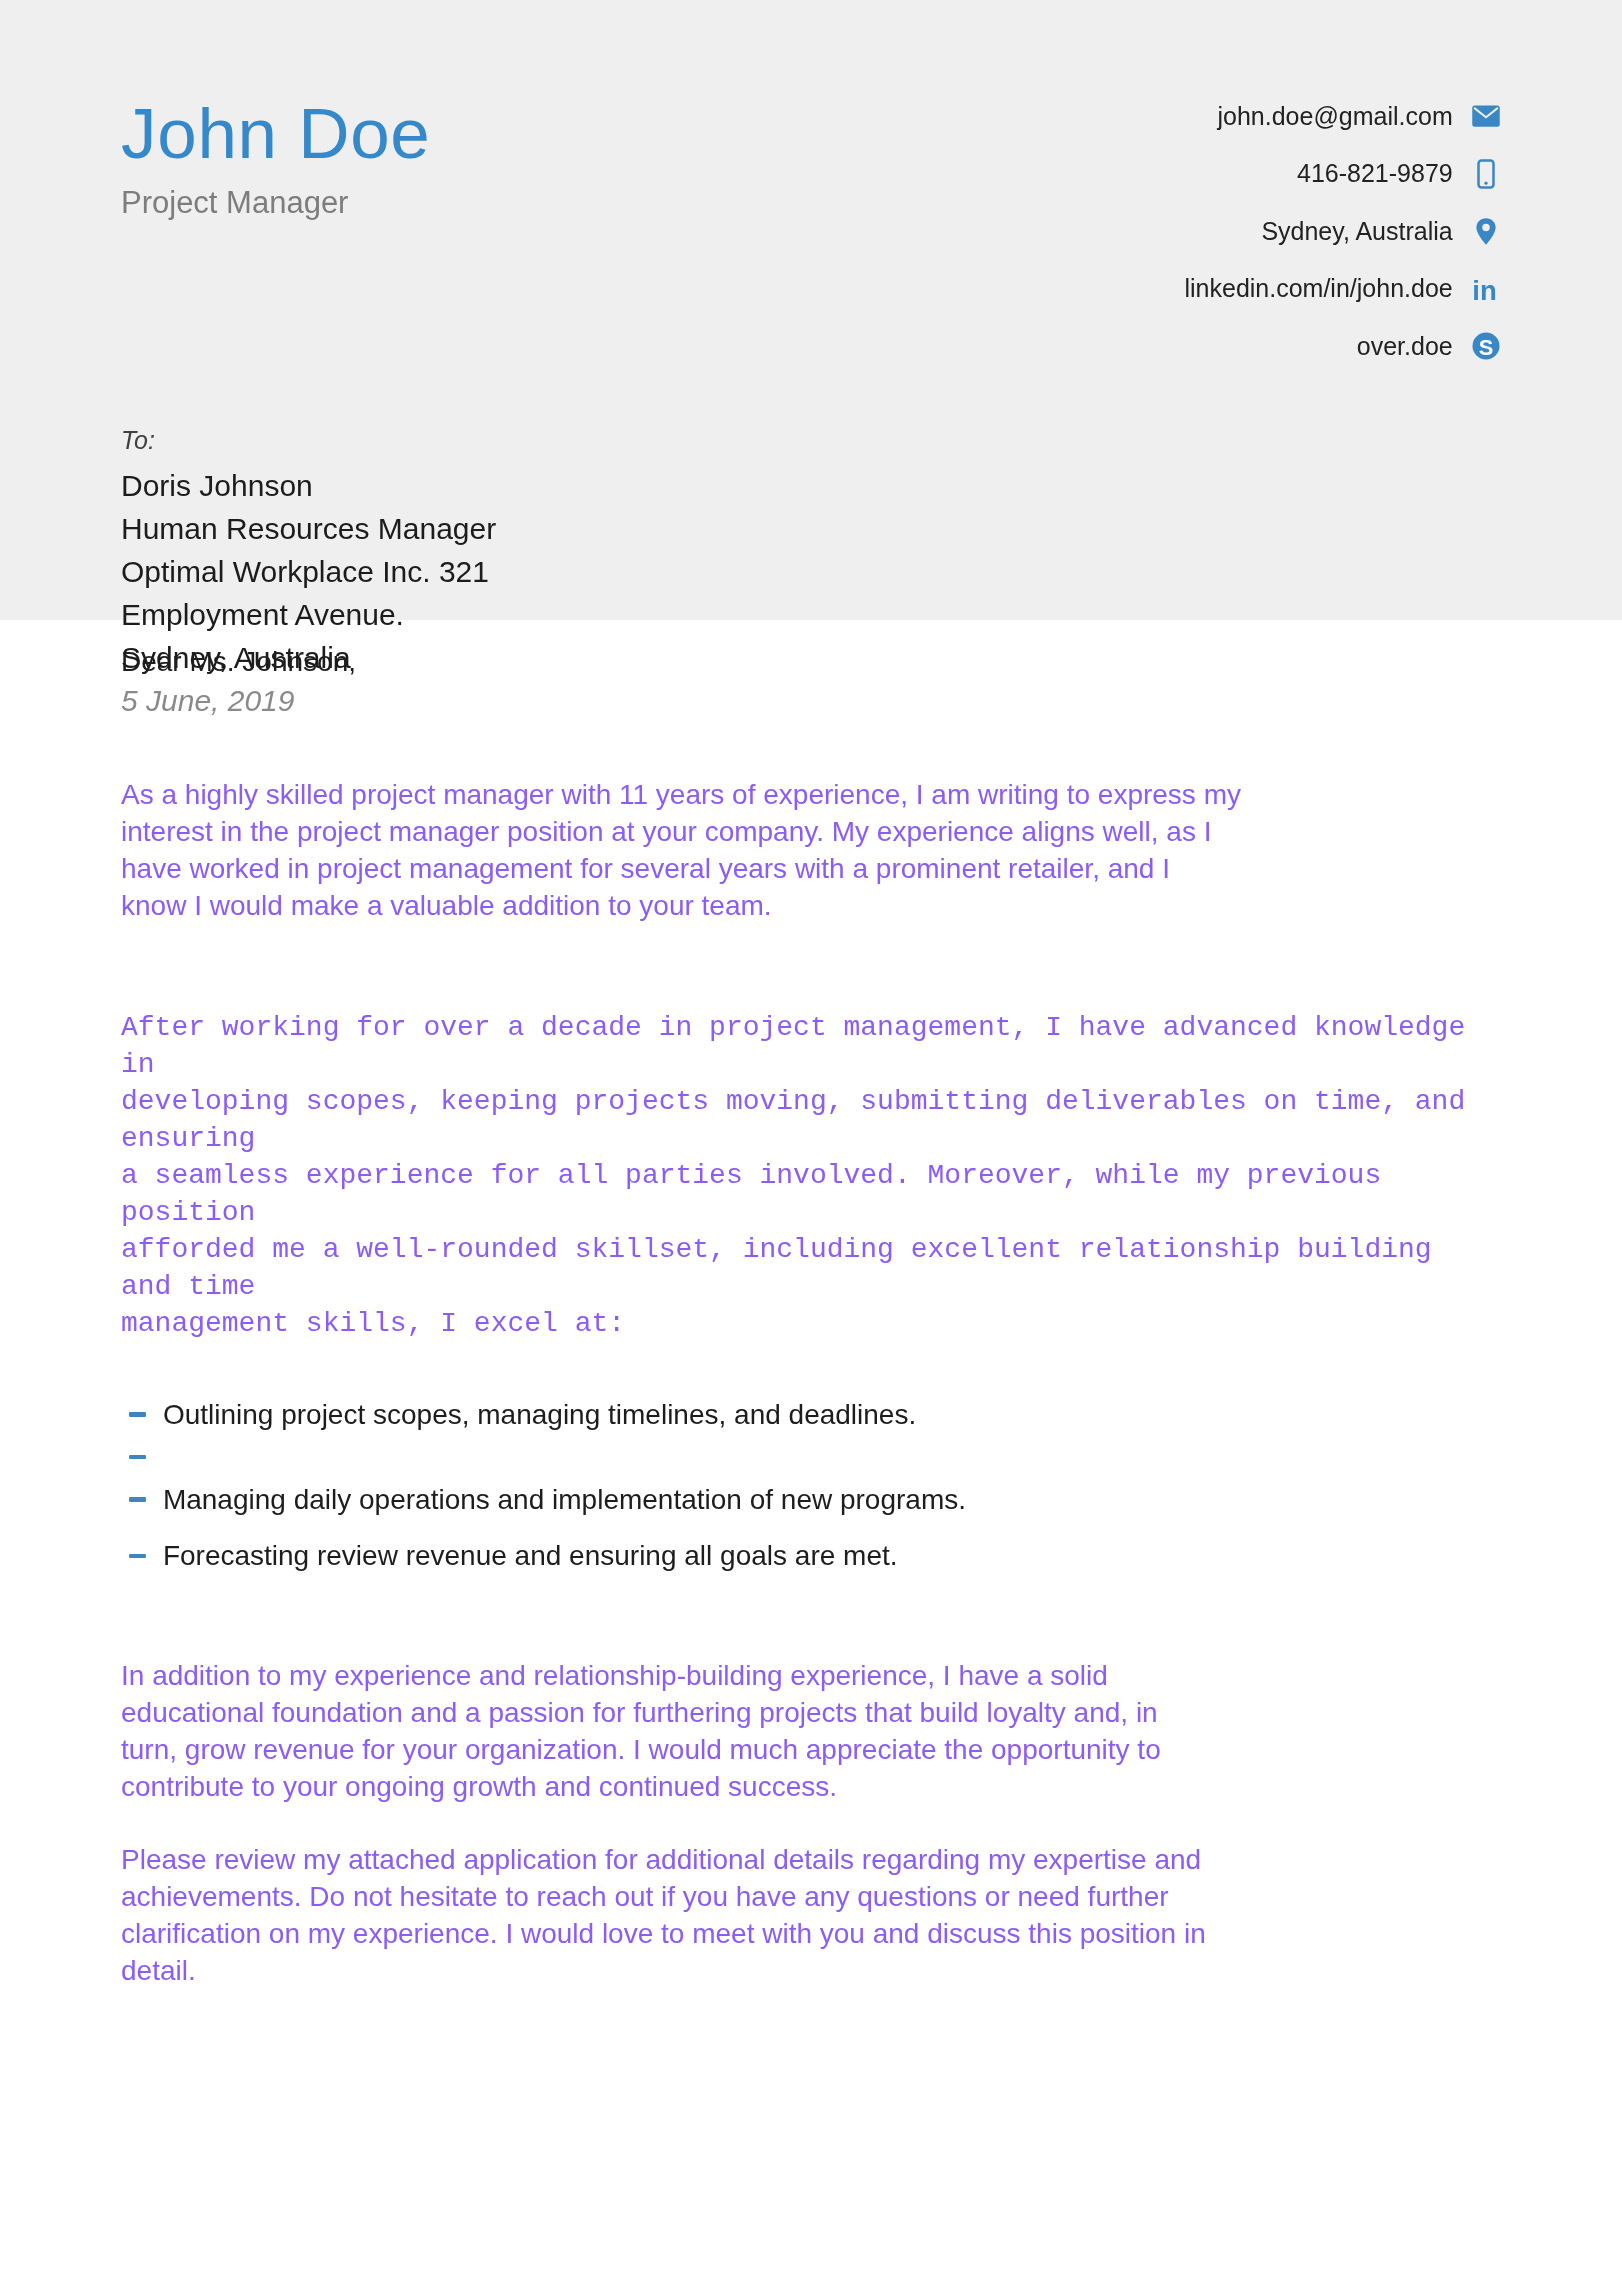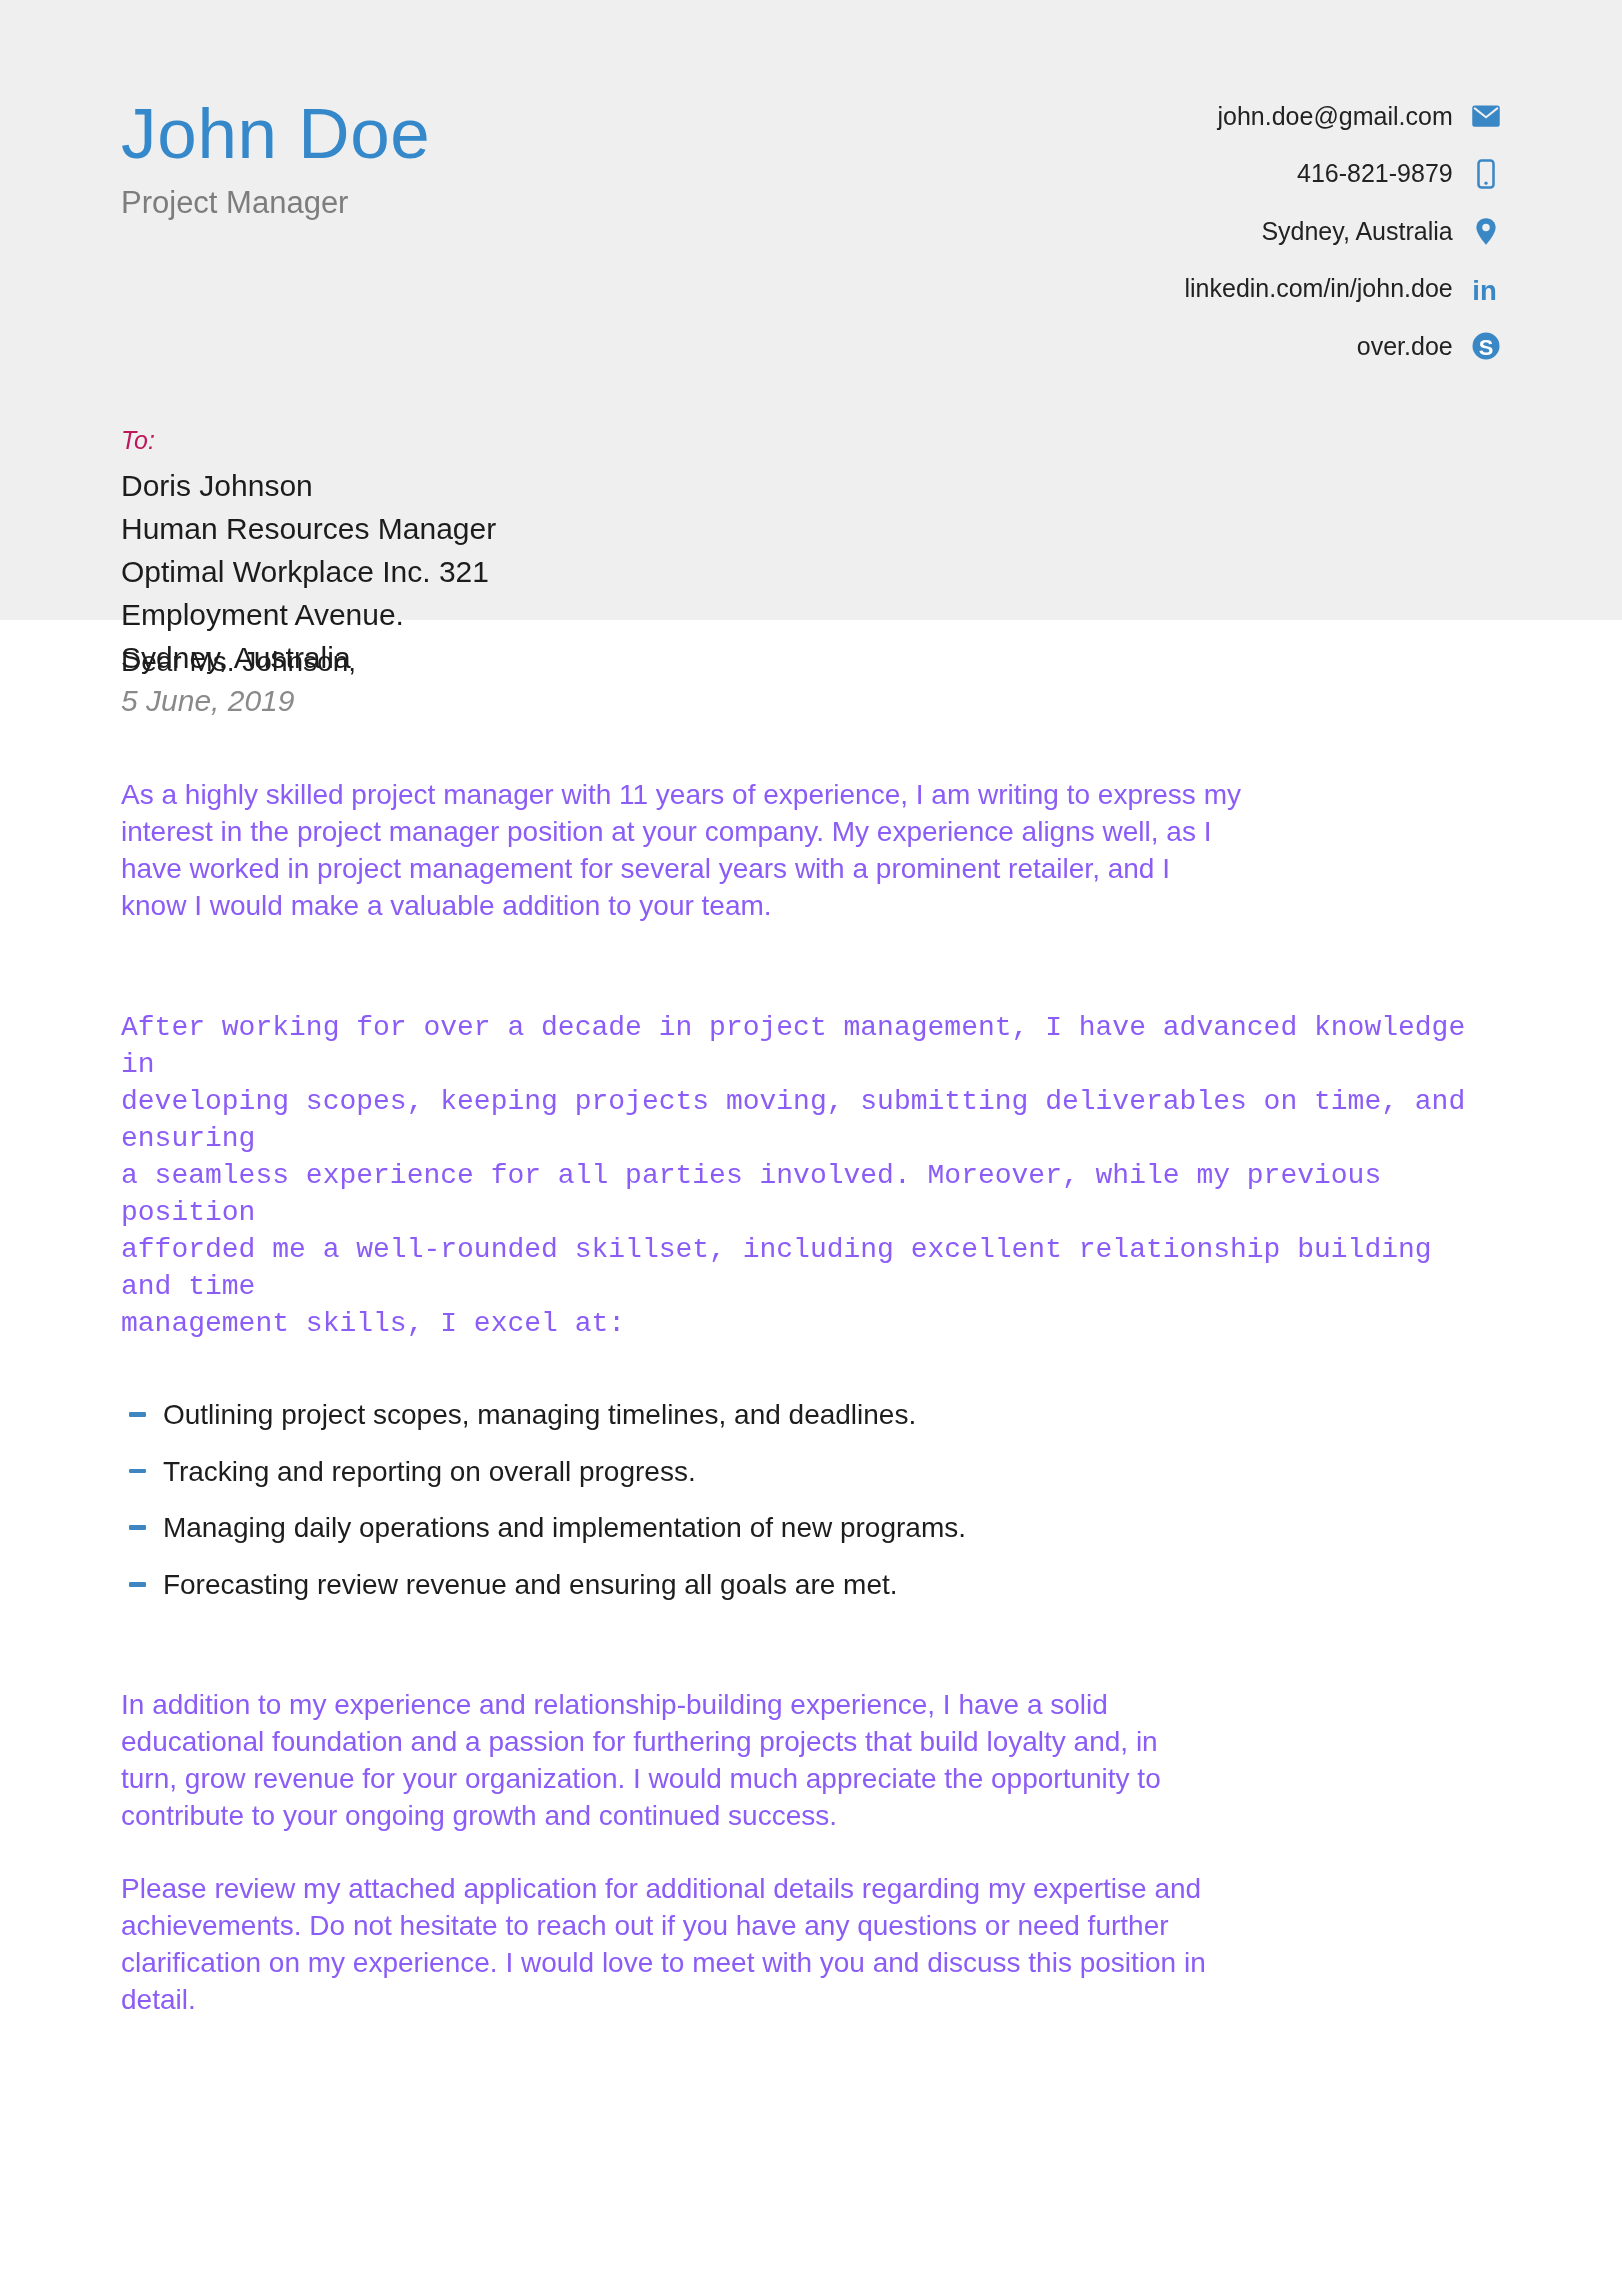--- a/index.html
+++ b/index.html
@@ -23,21 +23,21 @@
   .header-top { display: flex; justify-content: space-between; align-items: flex-start; }
   .name { font-size: 71px; line-height: 1.02; font-weight: 400; color: #3588c9; letter-spacing: 0.7px; }
   .job-title { font-size: 31px; color: #7d7d7d; margin-top: 14.4px; }
 
   .contact { display: flex; flex-direction: column; gap: 27.5px; align-items: flex-end; margin-top: 3.3px; }
   .contact-row { display: flex; align-items: center; gap: 18.3px; }
   .contact-label { font-size: 25px; color: #222222; }
   .contact-icon { width: 30px; height: 30px; flex: none; }
 
   .recipient { margin-top: 65px; }
-  .to-label { font-size: 25px; font-style: italic; color: #be185d; margin-bottom: 9.2px; }
+  .to-label { font-size: 25px; font-style: italic; color: #404040; margin-bottom: 9.2px; }
   .recipient-line { font-size: 30px; line-height: 43px; color: #1c1c1c; }
   .letter-date { font-size: 30px; line-height: 43px; font-style: italic; color: #8a8a8a; }
 
   
   .letter-body { padding: 26px 144px 0 121px; }
   .salutation { font-size: 28px; margin-bottom: 98px; }
   .para { font-size: 28px; line-height: 37px; white-space: pre-line; color: #8b5cf6; }
   .para.p1 { margin-bottom: 85px; }
   .para.p2 { margin-bottom: 0; font-family: Liberation Mono, monospace; }
   .para.p3 { margin-bottom: 36px; }
@@ -139,21 +139,20 @@
 afforded me a well-rounded skillset, including excellent relationship building and time
 management skills, I excel at:</p>
 
     <ul class="bullets">
       <li>
         <span class="dash"></span>
         <span>Outlining project scopes, managing timelines, and deadlines.</span>
       </li>
       <li>
         <span class="dash"></span>
-        <span>Tracking and reporting on overall progress.</span>
       </li>
       <li>
         <span class="dash"></span>
         <span>Managing daily operations and implementation of new programs.</span>
       </li>
       <li>
         <span class="dash"></span>
         <span>Forecasting review revenue and ensuring all goals are met.</span>
       </li>
     </ul>

